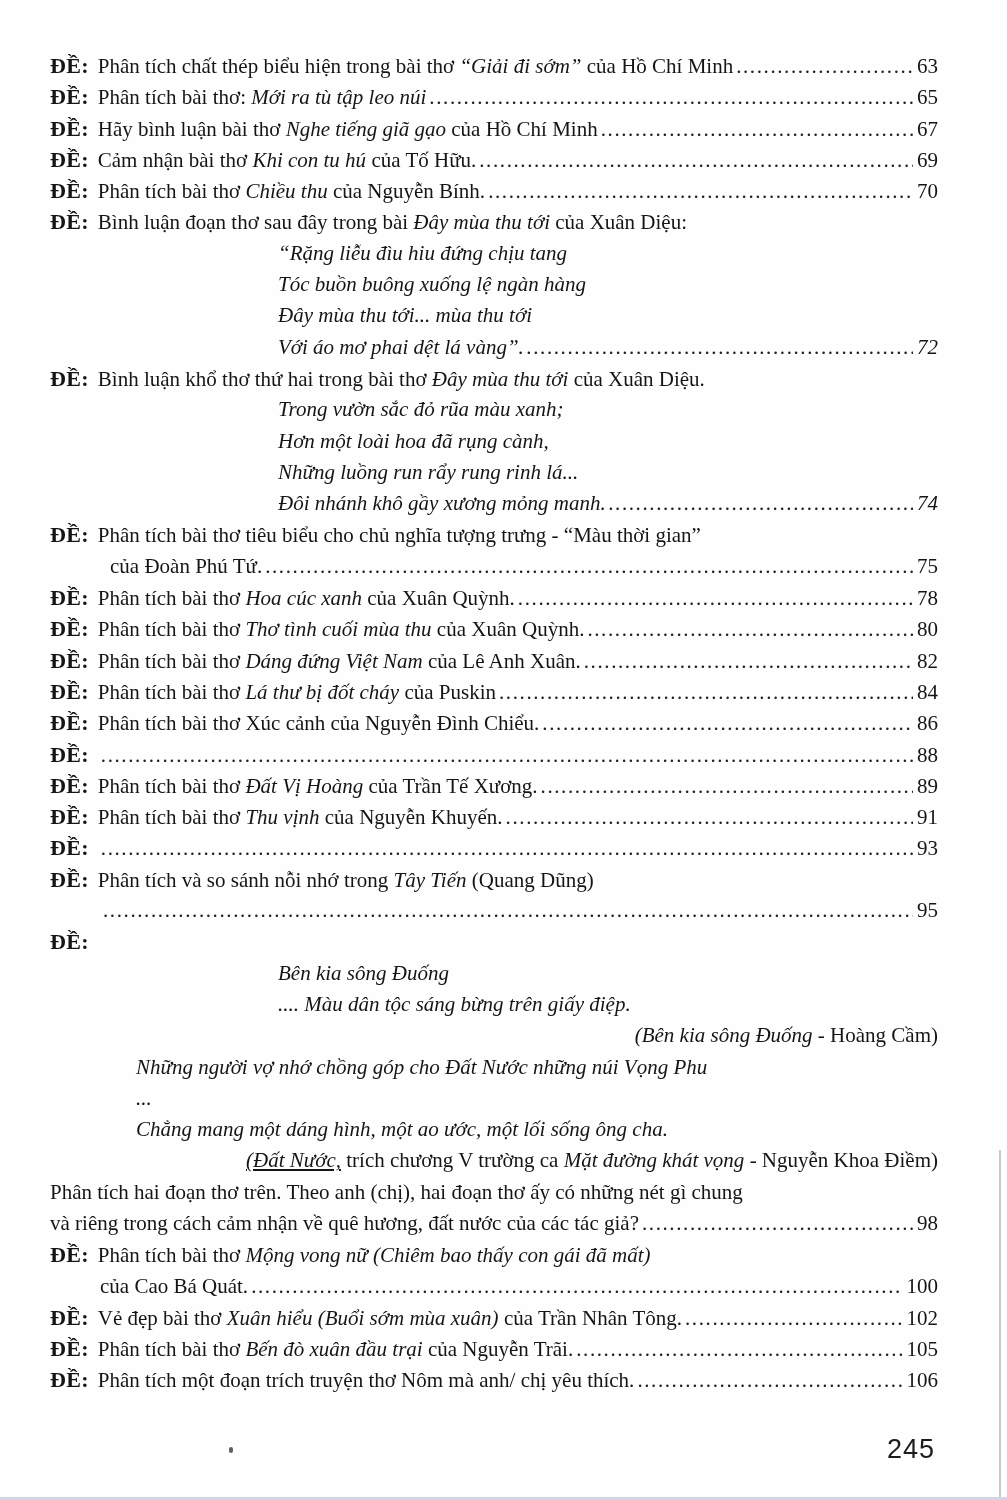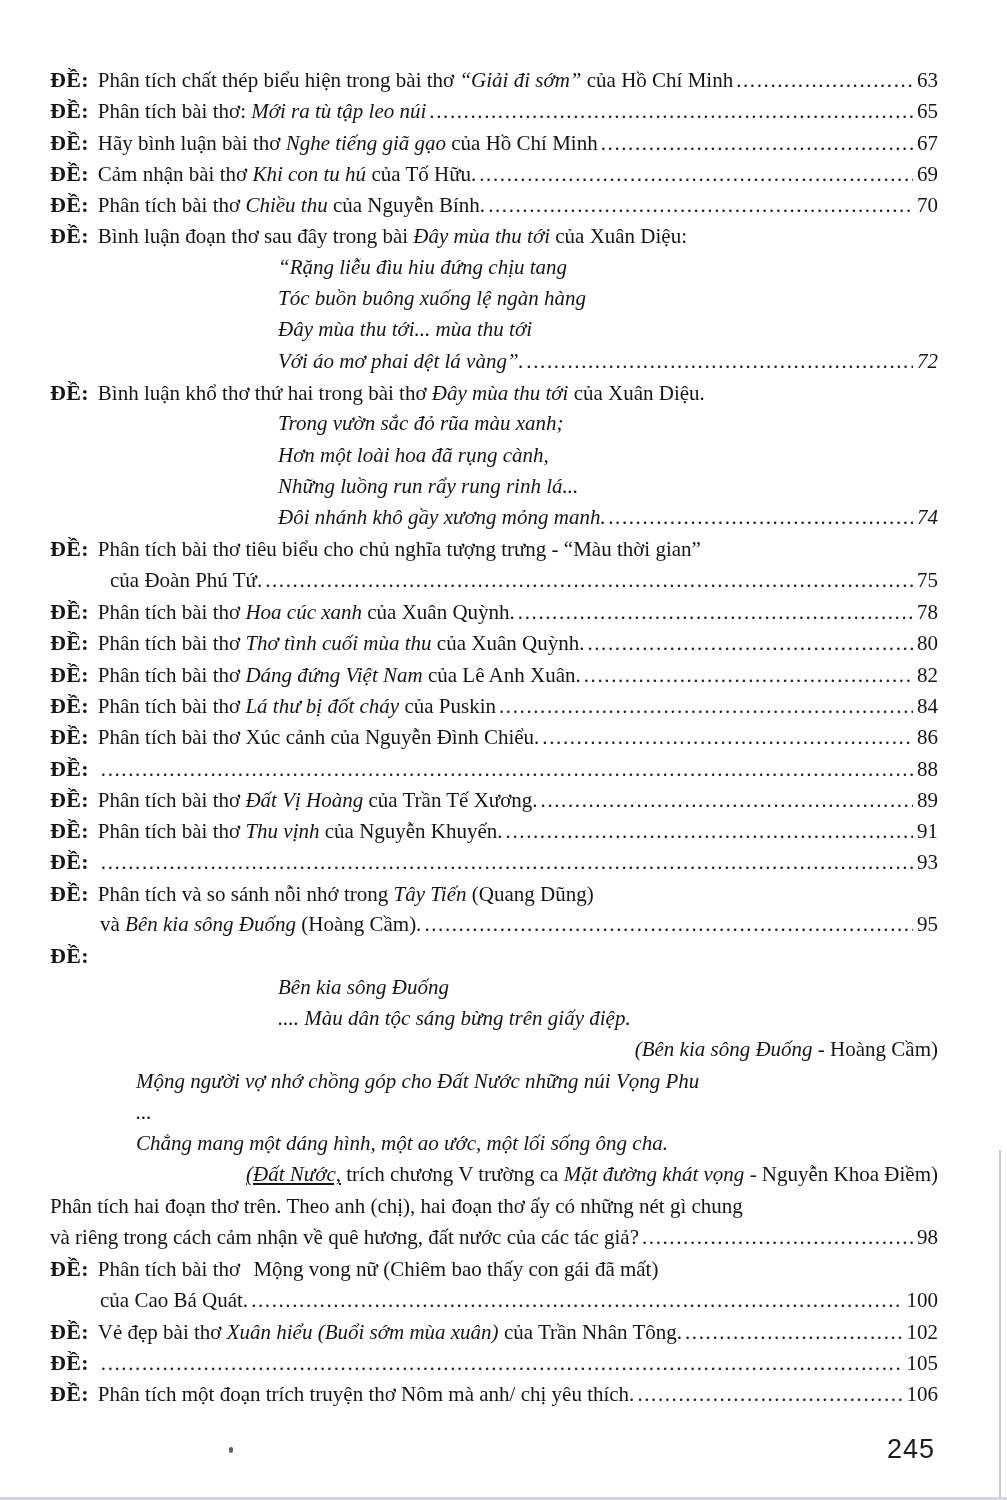--- a/index.html
+++ b/index.html
@@ -6,21 +6,21 @@
   body{
     width:1007px;height:1500px;
     background:#ffffff;
     font-family:"Liberation Serif","DejaVu Serif",serif;
     color:#151515;
     position:relative;
     overflow:hidden;
   }
   .page{position:absolute;inset:0;background:#fefefe;}
   .toc{
-    position:absolute;left:50px;top:64px;width:888px;
+    position:absolute;left:50px;top:50px;width:888px;
   }
   .line{
     display:flex;align-items:baseline;
     line-height:31.3px;height:31.3px;
     font-size:21px;white-space:nowrap;overflow:hidden;
   }
   .line .label{
     font-weight:bold;font-size:22px;
     margin-right:9px;flex:0 0 auto;letter-spacing:.3px;
   }
@@ -184,74 +184,74 @@
       <div class="line entry">
         <span class="label">ĐỀ:</span>
         <span class="dots">................................................................................................................................................................................................................................................................................................................................................................................................................</span>
         <span class="pg">93</span>
       </div>
       <div class="line entry">
         <span class="label">ĐỀ:</span>
         <span class="txt"><span style="font-style: normal;">Phân tích và so sánh nỗi nhớ trong </span><span style="font-style: italic;">Tây Tiến</span><span style="font-style: normal;"> (Quang Dũng)</span></span>
       </div>
       <div class="line cont">
-        <span class="txt"><span style="font-style: normal;">và </span><span style="font-style: italic;">Bên kia sông Đuống</span><span style="font-style: normal;"> (Hoàng Cầm).</span></span>
         <span class="dots">................................................................................................................................................................................................................................................................................................................................................................................................................</span>
         <span class="pg">95</span>
       </div>
       <div class="line entry">
         <span class="label">ĐỀ:</span>
         <span class="txt"></span>
       </div>
       <div class="line verse">
         <span class="txt"><span style="font-style: italic;">Bên kia sông Đuống</span></span>
       </div>
       <div class="line verse">
         <span class="txt"><span style="font-style: italic;">.... Màu dân tộc sáng bừng trên giấy điệp.</span></span>
       </div>
       <div class="line attrib">
         <span class="txt"><span style="font-style: italic;">(Bên kia sông Đuống</span><span style="font-style: normal;"> - Hoàng Cầm)</span></span>
       </div>
       <div class="line verse2">
-        <span class="txt"><span style="font-style: italic;">Mộng người vợ nhớ chồng góp cho Đất Nước những núi Vọng Phu</span></span>
+        <span class="txt"><span style="font-style: italic;">Những người vợ nhớ chồng góp cho Đất Nước những núi Vọng Phu</span></span>
       </div>
       <div class="line verse2">
         <span class="txt"><span style="font-style: italic;">...</span></span>
       </div>
       <div class="line verse2">
         <span class="txt"><span style="font-style: italic;">Chẳng mang một dáng hình, một ao ước, một lối sống ông cha.</span></span>
       </div>
       <div class="line attrib">
         <span class="txt"><span style="font-style: italic; text-decoration: underline;">(Đất Nước,</span><span style="font-style: normal;"> trích chương V trường ca </span><span style="font-style: italic;">Mặt đường khát vọng</span><span style="font-style: normal;"> - Nguyễn Khoa Điềm)</span></span>
       </div>
       <div class="line body">
         <span class="txt"><span style="font-style: normal;">Phân tích hai đoạn thơ trên. Theo anh (chị), hai đoạn thơ ấy có những nét gì chung</span></span>
       </div>
       <div class="line body">
         <span class="txt"><span style="font-style: normal;">và riêng trong cách cảm nhận về quê hương, đất nước của các tác giả? </span></span>
         <span class="dots">................................................................................................................................................................................................................................................................................................................................................................................................................</span>
         <span class="pg">98</span>
       </div>
       <div class="line entry">
         <span class="label">ĐỀ:</span>
-        <span class="txt"><span style="font-style: normal;">Phân tích bài thơ </span><span style=" margin-left: 8px;">Mộng vong nữ (Chiêm bao thấy con gái đã mất)</span></span>
+        <span class="txt"><span style="font-style: normal;">Phân tích bài thơ </span><span style="font-style: italic;">Mộng vong nữ (Chiêm bao thấy con gái đã mất)</span></span>
       </div>
       <div class="line cont">
         <span class="txt"><span style="font-style: normal;">của Cao Bá Quát. </span></span>
         <span class="dots">................................................................................................................................................................................................................................................................................................................................................................................................................</span>
         <span class="pg">100</span>
       </div>
       <div class="line entry">
         <span class="label">ĐỀ:</span>
         <span class="txt"><span style="font-style: normal;">Vẻ đẹp bài thơ </span><span style="font-style: italic;">Xuân hiểu (Buổi sớm mùa xuân)</span><span style="font-style: normal;"> của Trần Nhân Tông. </span></span>
         <span class="dots">................................................................................................................................................................................................................................................................................................................................................................................................................</span>
         <span class="pg">102</span>
       </div>
       <div class="line entry">
         <span class="label">ĐỀ:</span>
+        <span class="txt"><span style="font-style: normal;">Phân tích bài thơ </span><span style="font-style: italic;">Bến đò xuân đầu trại</span><span style="font-style: normal;"> của Nguyễn Trãi.</span></span>
         <span class="dots">................................................................................................................................................................................................................................................................................................................................................................................................................</span>
         <span class="pg">105</span>
       </div>
       <div class="line entry">
         <span class="label">ĐỀ:</span>
         <span class="txt"><span style="font-style: normal;">Phân tích một đoạn trích truyện thơ Nôm mà anh/ chị yêu thích. </span></span>
         <span class="dots">................................................................................................................................................................................................................................................................................................................................................................................................................</span>
         <span class="pg">106</span>
       </div>
     </div>

